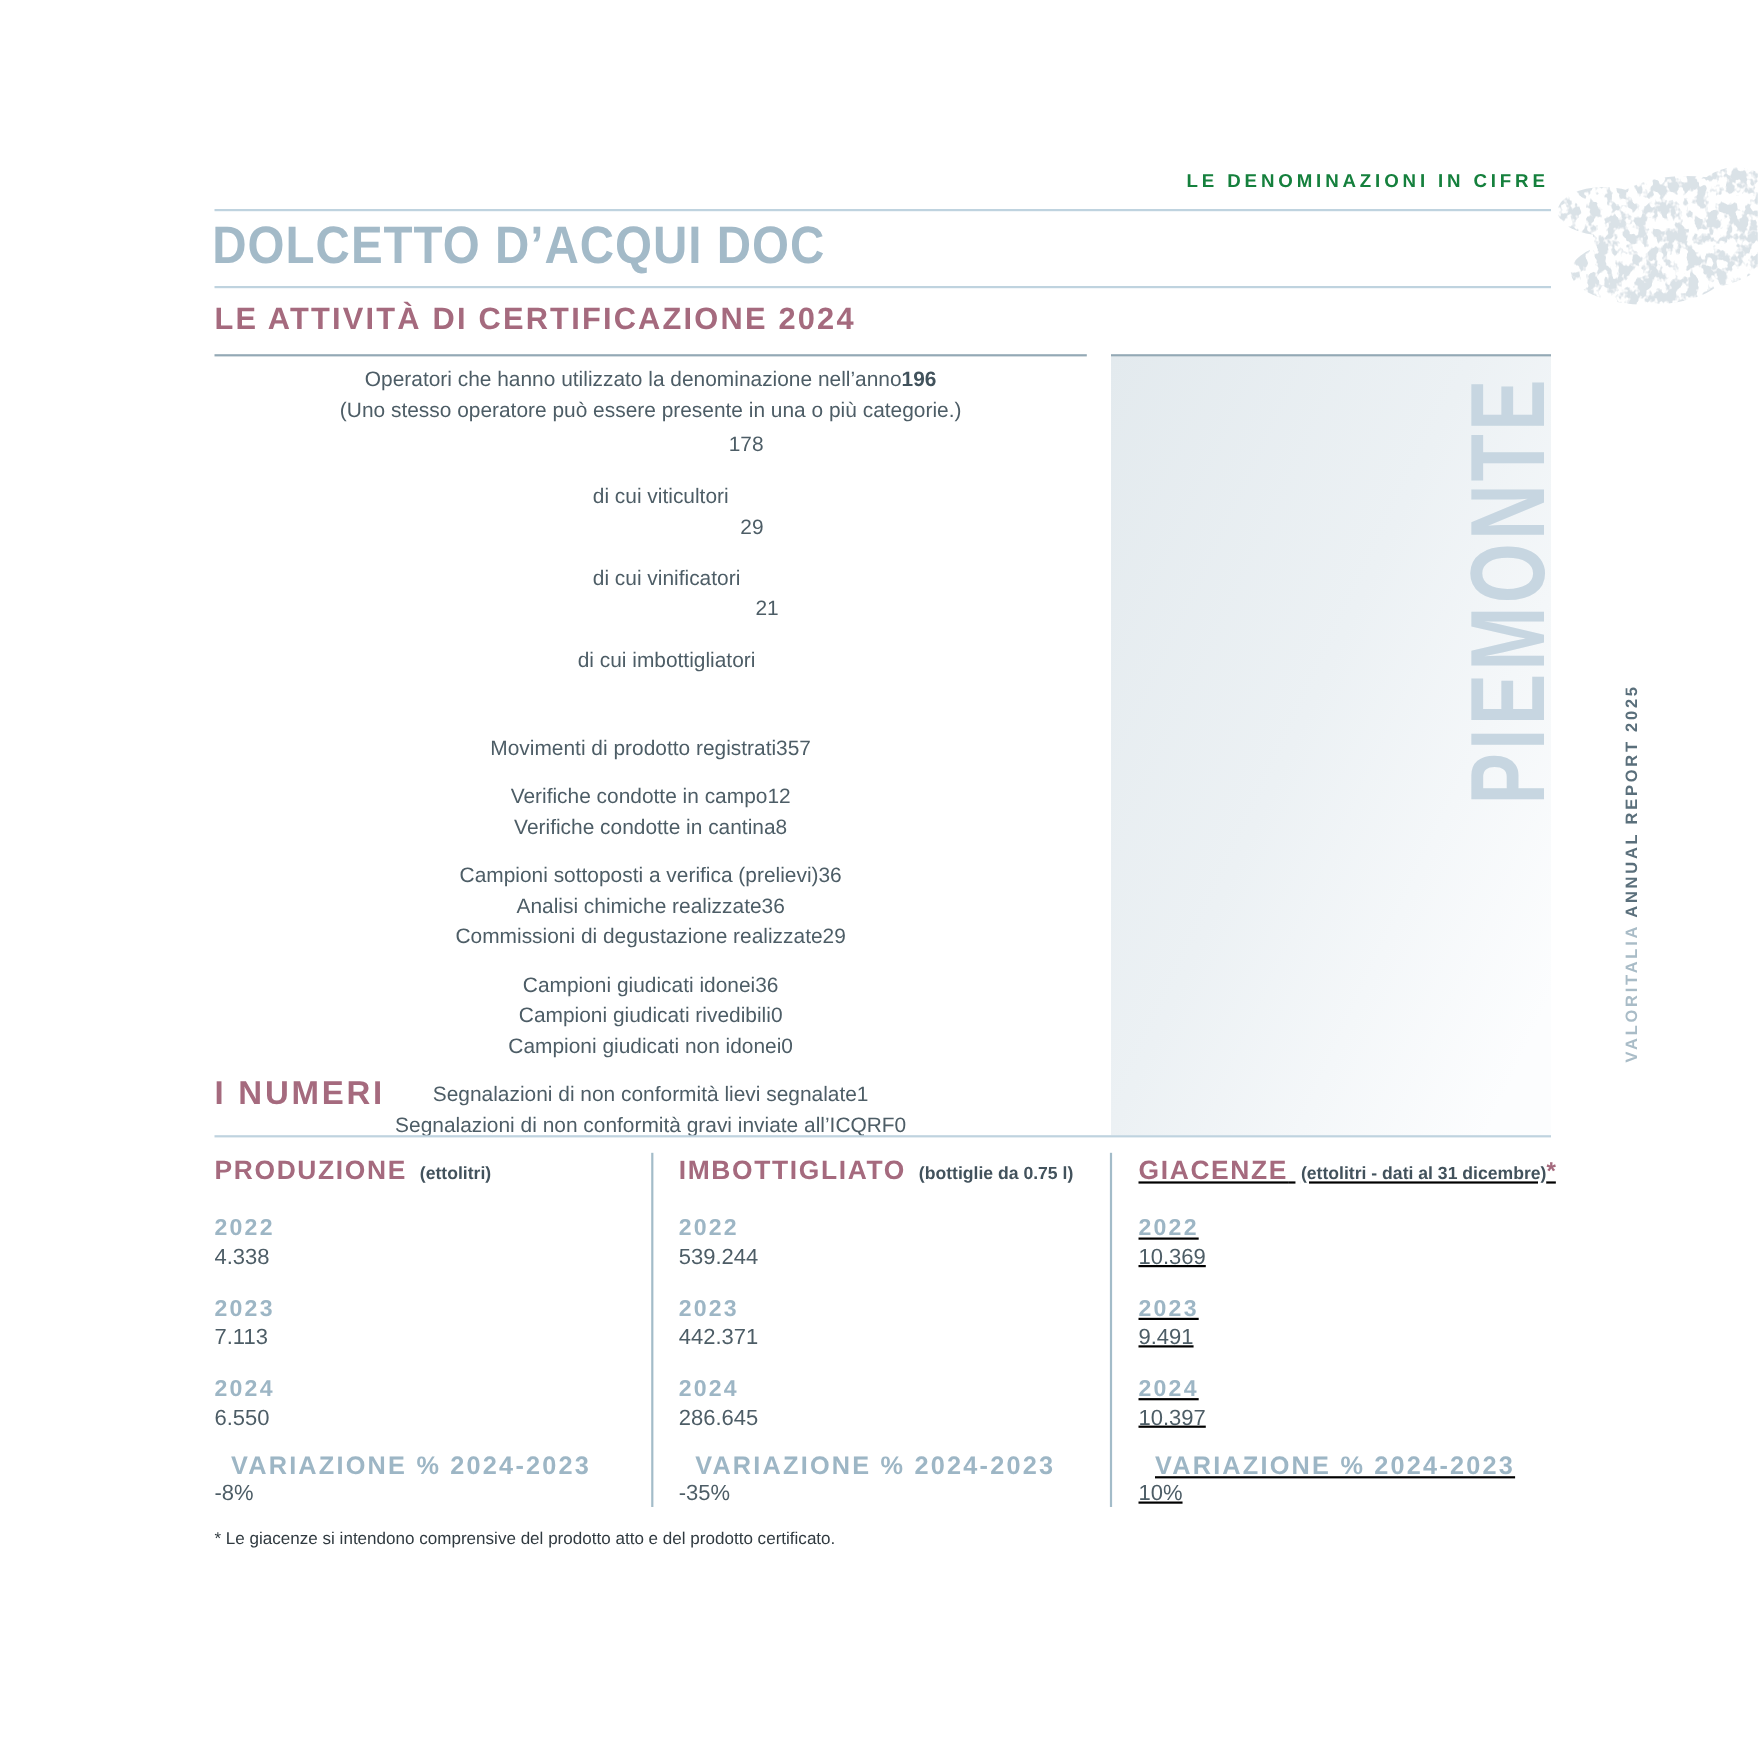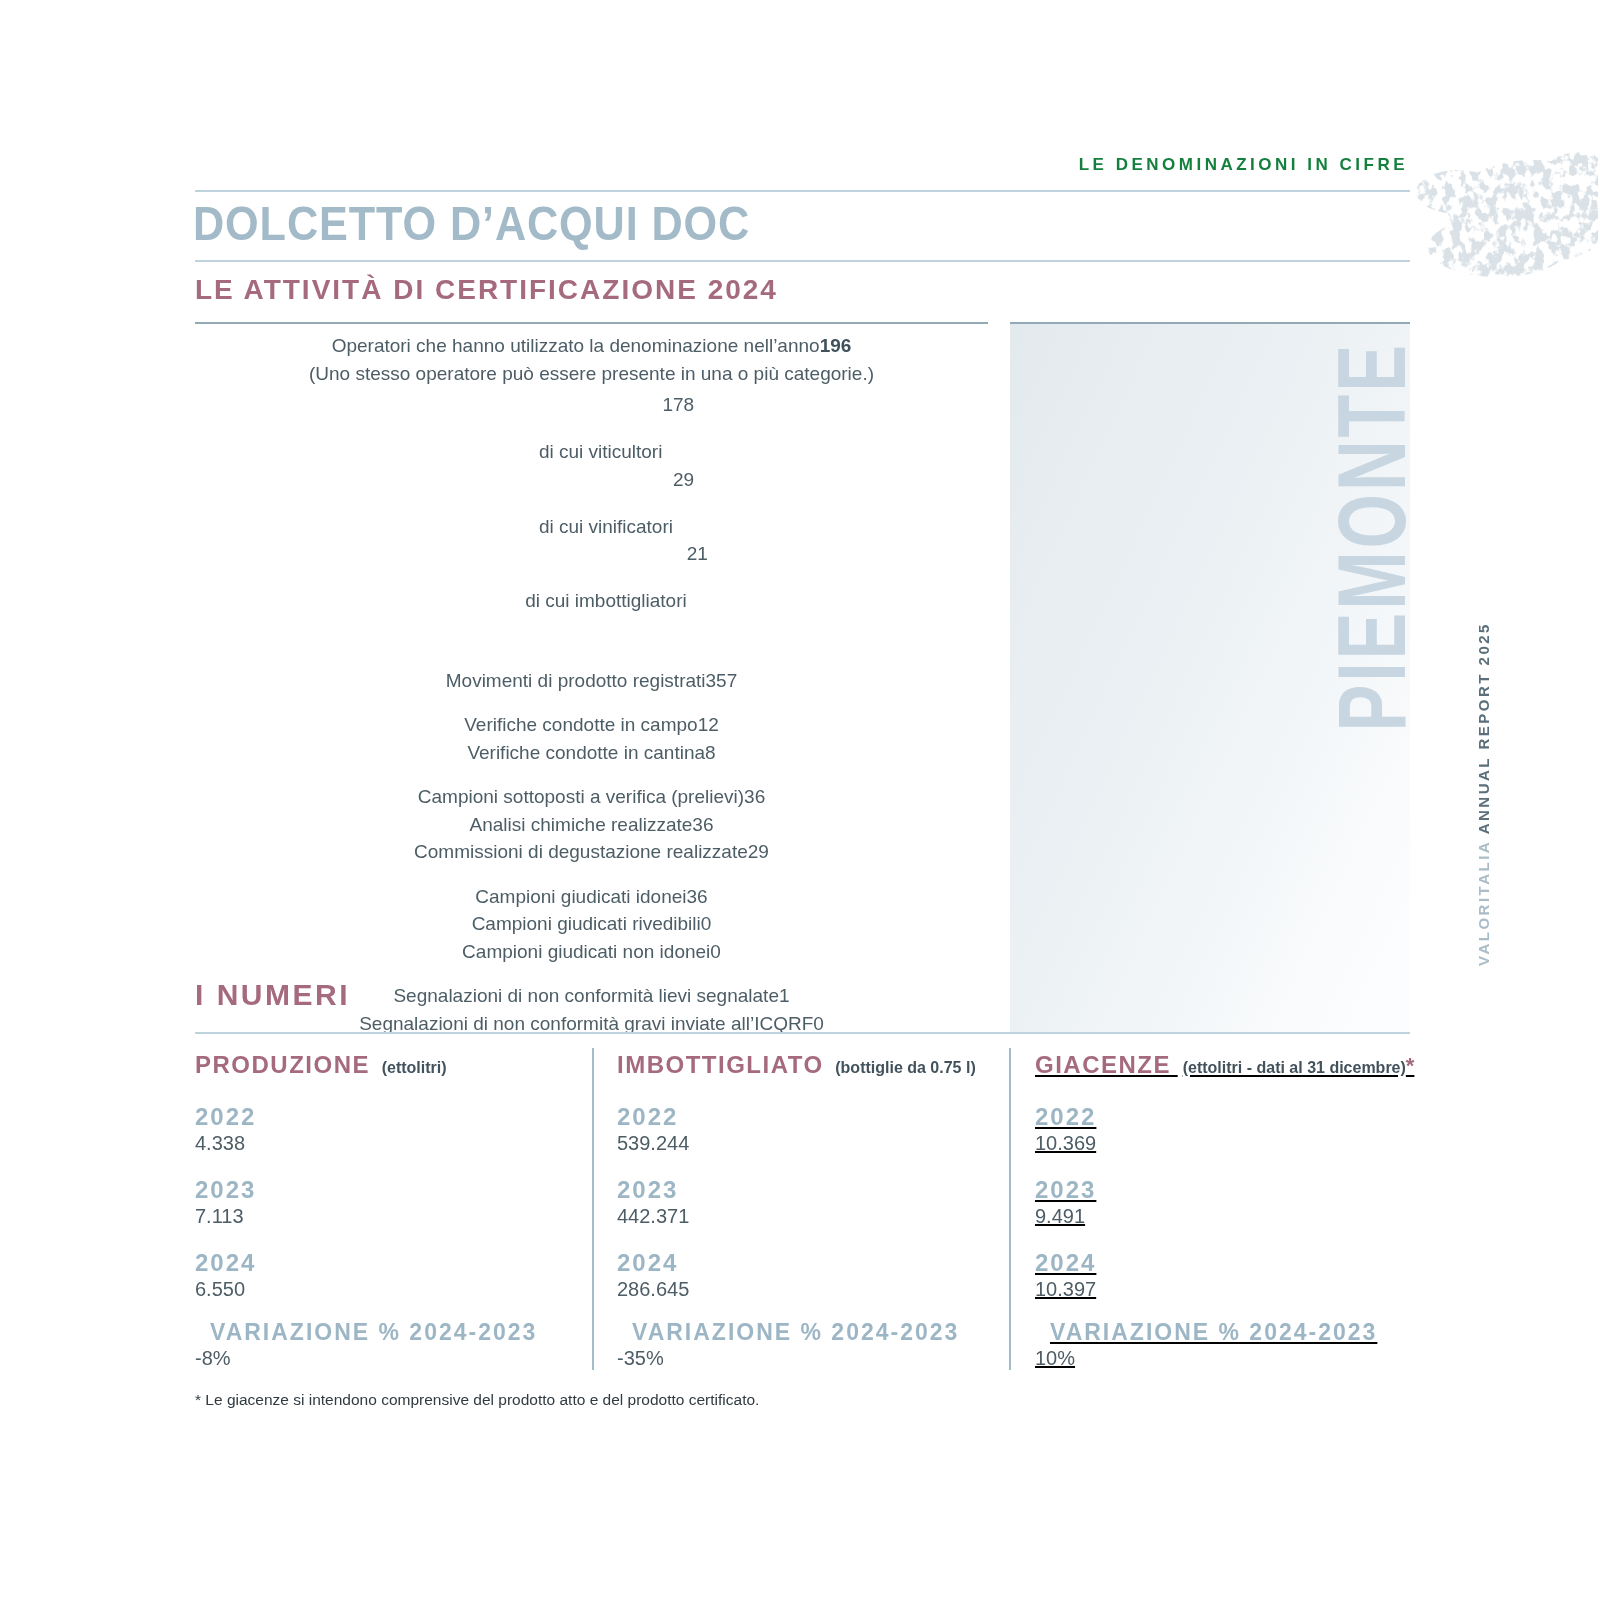--- a/index.html
+++ b/index.html
@@ -58,21 +58,21 @@
   .num-col { position:absolute; top:1050px; }
   .num-col.c1 { left:195px;  width:380px; }
   .num-col.c2 { left:617px;  width:378px; }
   .num-col.c3 { left:1035px; width:395px;text-decoration:underline; }
   .col-header { font-size:24px; line-height:30px; white-space:nowrap; }
   .col-title  { color:#a56a7e; font-weight:700; letter-spacing:1.5px; }
   .col-unit   { font-size:16px; font-weight:600; color:#42525c; margin-left:5px; }
   .col-star   { color:#a56a7e; font-weight:700; font-size:22px; }
   .year-block { margin-top:21px; }
   .year-block.variation { margin-top:17px; }
-  .year-label { font-size:24px; line-height:26px; font-weight:700; letter-spacing:2px; color:#9db6c5; white-space:nowrap; }
+  .year-label { font-size:21px; line-height:26px; font-weight:700; letter-spacing:2px; color:#9db6c5; white-space:nowrap; }
   .year-label.var { font-size:23px;margin-left:15px; }
   .year-value { font-size:20px; line-height:26px; color:#4d5d66; }
 
   .vsep { position:absolute; top:1048px; width:2px; height:322px; background:#a3bcc9; }
   .vsep-1 { left:592px; }
   .vsep-2 { left:1009px; }
 
   .footnote { position:absolute; top:1389px; left:195px; font-size:15.5px; line-height:22px; color:#303a40; }
 </style>
 </head>

